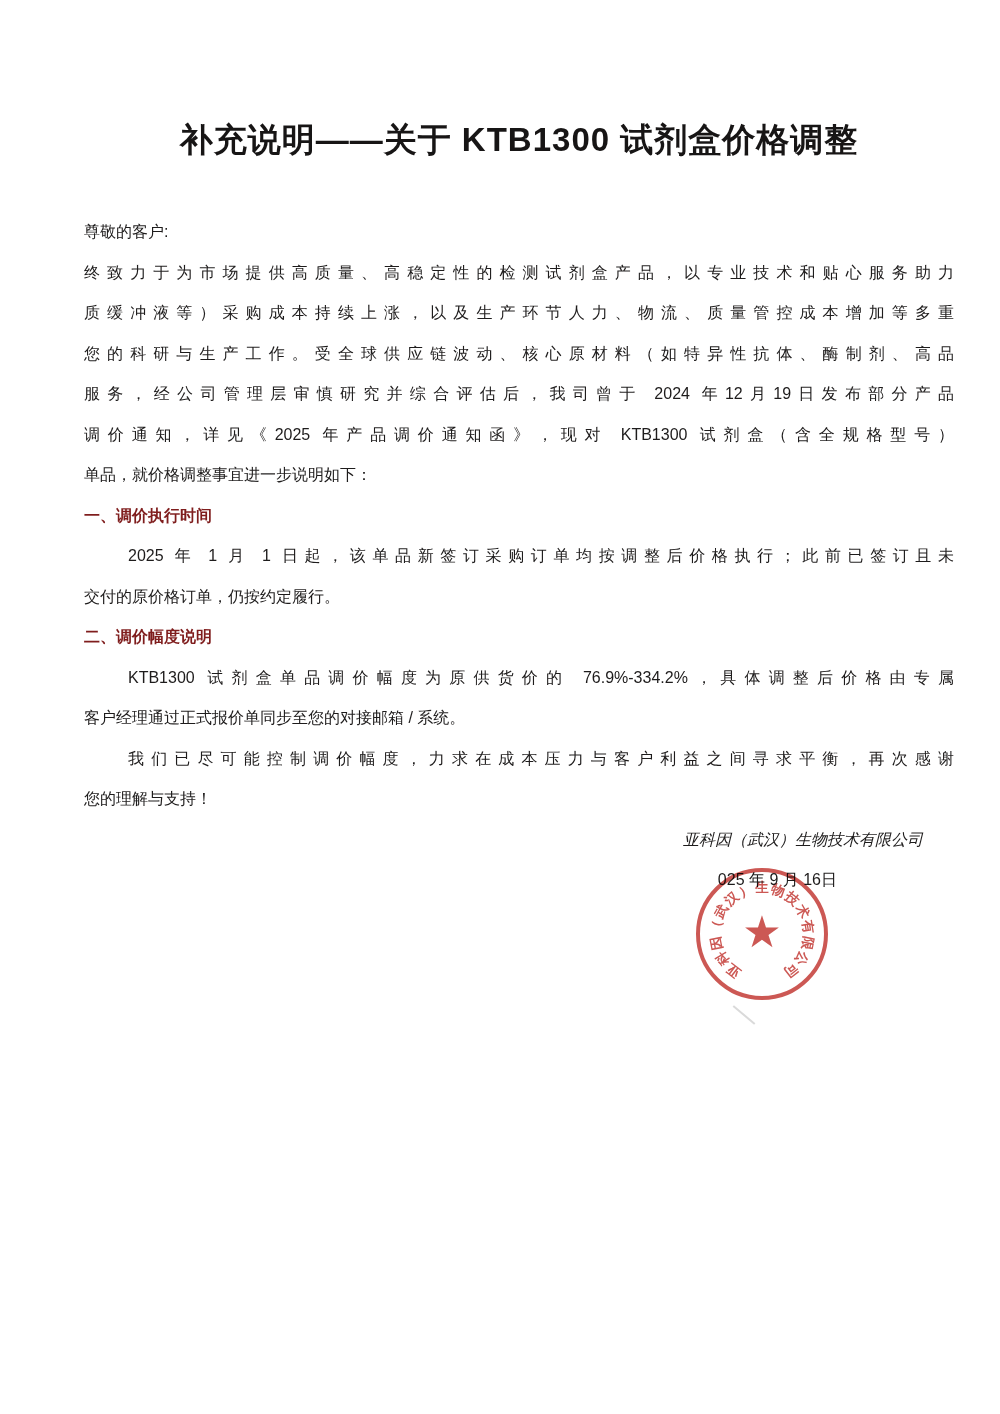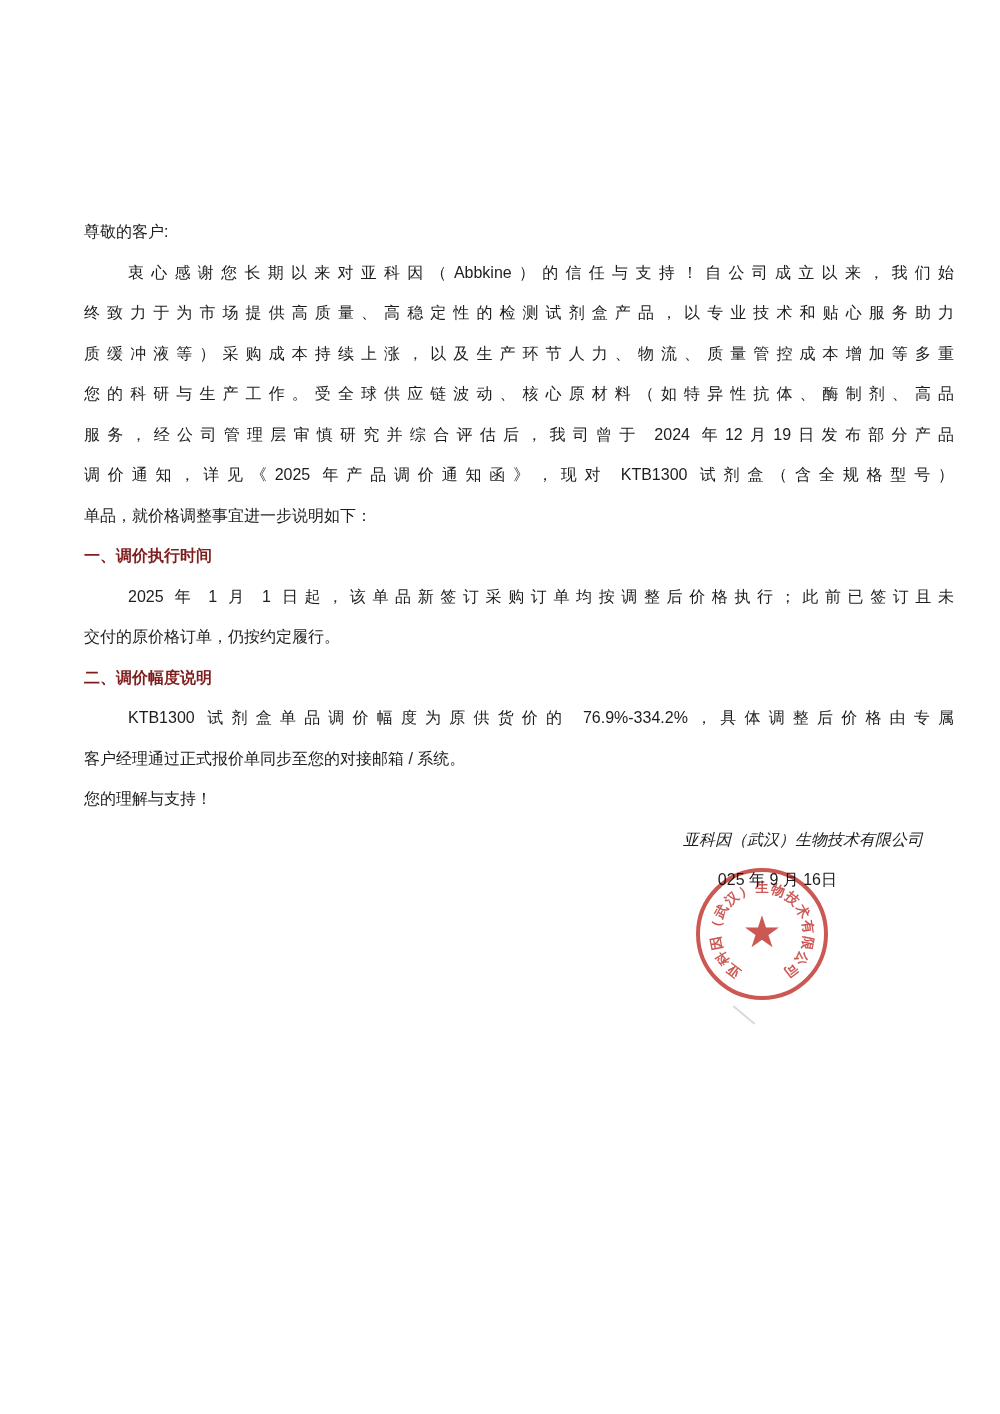--- a/index.html
+++ b/index.html
@@ -69,40 +69,41 @@
     width:28px;height:2px;
     background:#dadada;
     transform:rotate(40deg);
   }
 </style>
 </head>
 <body>
 
 <div class="page">
 
+  <h1 class="doc-title">补充说明——关于 KTB1300 试剂盒价格调整</h1>
 
   <div class="content">
     <div class="bline">尊敬的客户:</div>
 
-    <div class="bline j indent">衷心感谢您长期以来对亚科因（Abbkine）的信任与支持！自公司成立以来，我们始</div>
     <div class="bline j">终致力于为市场提供高质量、高稳定性的检测试剂盒产品，以专业技术和贴心服务助力</div>
     <div class="bline j">质缓冲液等）采购成本持续上涨，以及生产环节人力、物流、质量管控成本增加等多重</div>
     <div class="bline j">您的科研与生产工作。受全球供应链波动、核心原材料（如特异性抗体、酶制剂、高品</div>
     <div class="bline j">服务，经公司管理层审慎研究并综合评估后，我司曾于 2024 年12月19日发布部分产品</div>
     <div class="bline j"><span>调价通知，详见《2025 年产品调价通知函》，现对 </span><span class="b">KTB1300 试剂盒（含全规格型号）</span></div>
     <div class="bline">单品，就价格调整事宜进一步说明如下：</div>
 
     <div class="bline heading">一、调价执行时间</div>
     <div class="bline j indent">2025 年 1 月 1 日起，该单品新签订采购订单均按调整后价格执行；此前已签订且未</div>
     <div class="bline">交付的原价格订单，仍按约定履行。</div>
 
     <div class="bline heading">二、调价幅度说明</div>
     <div class="bline j indent">KTB1300 试剂盒单品调价幅度为原供货价的 76.9%-334.2%，具体调整后价格由专属</div>
     <div class="bline">客户经理通过正式报价单同步至您的对接邮箱 / 系统。</div>
 
+    <div class="bline j indent">我们已尽可能控制调价幅度，力求在成本压力与客户利益之间寻求平衡，再次感谢</div>
     <div class="bline">您的理解与支持！</div>
 
     <div class="bline sig-company">亚科因（武汉）生物技术有限公司</div>
     <div class="bline sig-date">025 年 9 月 16日</div>
   </div>
 
   <div class="stamp" style="color: rgb(197, 65, 60);">
     <div class="stamp-ring"></div>
     <div class="stamp-arc">
         <span style="transform: rotate(-142deg) translateY(-46px);">亚</span>

